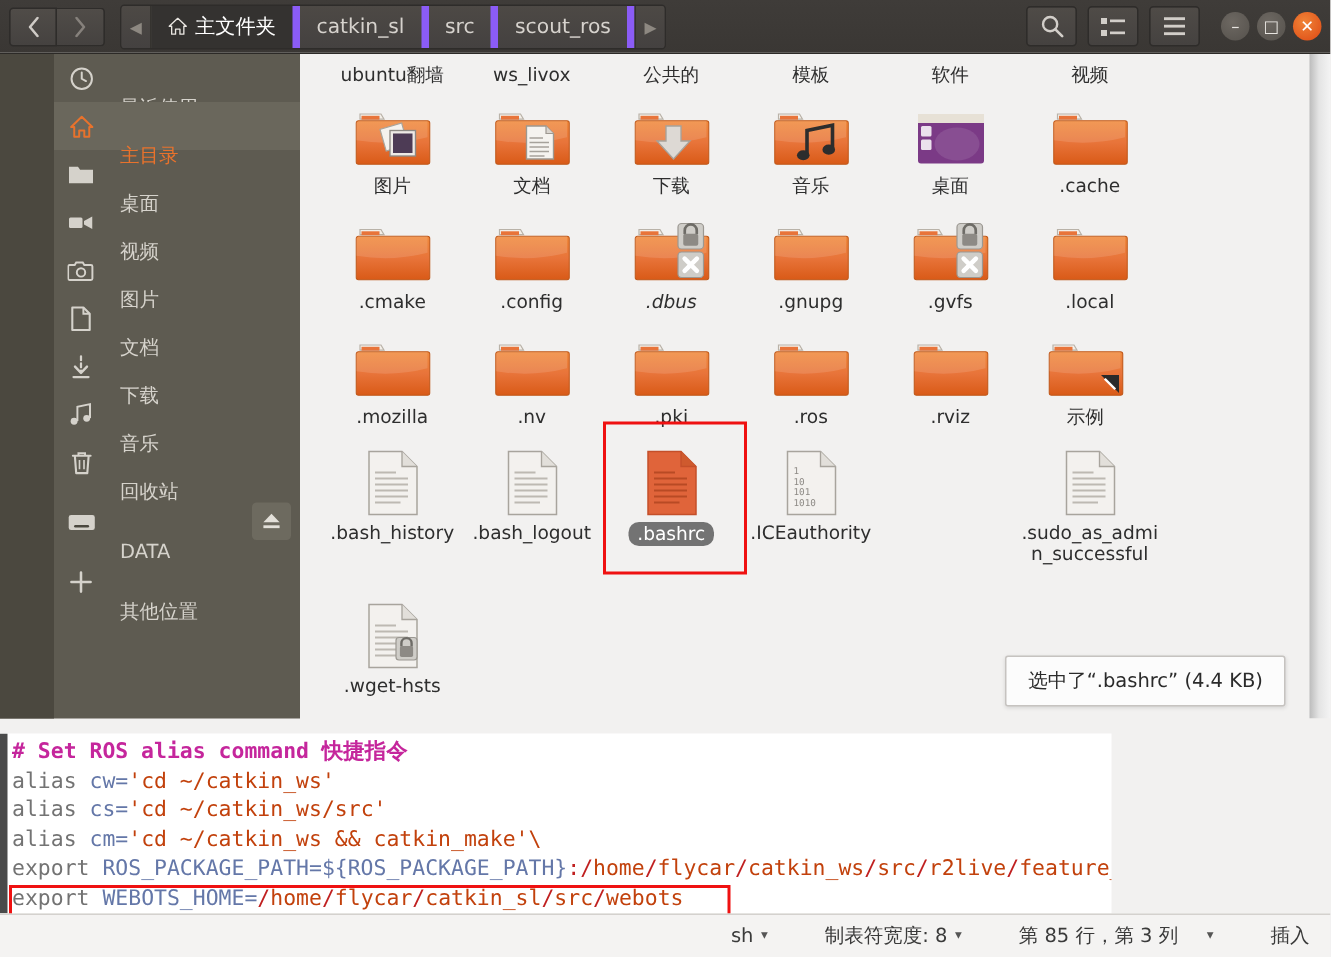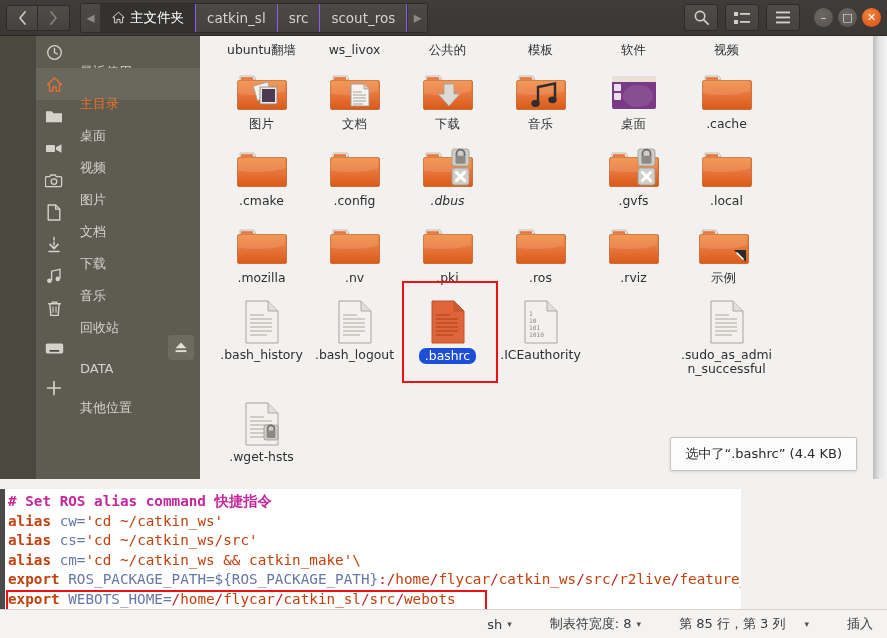--- a/index.html
+++ b/index.html
@@ -41,21 +41,21 @@
     width: 20px; display: flex; align-items: center; justify-content: center;
     background: linear-gradient(#4d4945, #444140);
     color: #8d8881; border-right: 1px solid #35332f;
   }
   .crumb-arrow.right { border-right: none; border-left: 1px solid #35332f; }
   .crumb {
     display: flex; align-items: center; gap: 5px;
     padding: 0 11px;
     color: #d6d2cd; font-size: 13.5px;
     background: linear-gradient(#4d4945, #444140);
-    border-right: 1px solid #8b5cf6;
+    border-right: 5px solid #8b5cf6;
     white-space: nowrap;
     text-align: right;
   }
   .crumb.active {
     background: #343230;
     color: #ffffff;
   }
 
   .hb-spacer { flex: 1; }
   .hb-right { display: flex; align-items: center; gap: 0; margin-right: 6px; }
@@ -125,21 +125,21 @@
     width: 93px;
     text-align: center;
   }
   .ficon { height: 56px; display: flex; align-items: flex-end; justify-content: center; }
   .flabel {
     font-size: 12.4px; color: #2e2e2e; line-height: 14px;
     margin-top: 3px; word-wrap: break-word;
     font-family: "DejaVu Sans", "Liberation Sans", sans-serif;
   }
   .fitem.selected .flabel {
-    background: #1d4ed8; color: #fff; border-radius: 7px;
+    background: #737373; color: #fff; border-radius: 7px;
     display: inline-block; padding: 1px 6px;
   }
 
   .redbox {
     position: absolute;
     border: 2.5px solid #ef1111;
     pointer-events: none;
   }
 
   .statuspop {
@@ -163,21 +163,21 @@
     padding-left: 8px; padding-top: 3px;
     overflow: hidden;
     white-space: nowrap;
   }
   .editor .gutter {
     position: absolute; left: 0; top: 0; width: 5px; height: 100%;
     background: #4a4a4a;
   }
   .eline { white-space: pre; }
   .k-comment { color: #c5269c; font-weight: bold; }
-  .k-kw { color: #c2410c; font-weight: bold; text-align: center; }
+  .k-kw { color: #737373; font-weight: normal; text-align: center; }
   .k-var { color: #6477a8; }
   .k-str { color: #c2410c; }
   .k-sep { color: #c02020; }
   .k-path { color: #c2410c; }
   .editbox {
     position: absolute; left: 6px; top: 590px;
     width: 481px; height: 22px;
     border: 2px solid #ef1111;
   }
 
@@ -671,20 +671,38 @@
                 <path d="M34.5 9 v-2.4 a4 4 0 0 1 8 0 v2.4" fill="none" stroke="#6e6c67" stroke-width="1.8"></path>
                 <rect x="33.5" y="8.8" width="10" height="8" rx="1.3" fill="#8d8a85"></rect>
               </g>
               <g>
                 <rect x="30" y="21" width="17" height="17" rx="2.4" fill="#cfcdc8" stroke="#9b9892" stroke-width="0.8"></rect>
                 <path d="M34.4 25.4 L42.6 33.6 M42.6 25.4 L34.4 33.6" stroke="#ffffff" stroke-width="3" stroke-linecap="round"></path>
               </g>
             </svg>
           </div>
           <div class="flabel">.dbus</div>
+        </div>
+        <div class="fitem" style="left: 294px; top: 99px;">
+          <div class="ficon">
+            <svg width="52" height="44" viewBox="0 0 52 44">
+              <defs>
+                <linearGradient id="fg15" x1="0" y1="0" x2="0" y2="1">
+                  <stop offset="0" stop-color="#f08a3c"></stop>
+                  <stop offset="0.5" stop-color="#e8743a"></stop>
+                  <stop offset="1" stop-color="#d95a17"></stop>
+                </linearGradient>
+              </defs>
+              <path d="M4 6 h14 l2 3.4 h-16 z" fill="#f3efe9" stroke="#b9b2a8" stroke-width="0.8"></path>
+              <rect x="5" y="7.2" width="12" height="2.6" fill="#e8743a"></rect>
+              <path d="M3 10.5 h46 a1.5 1.5 0 0 1 1.5 1.5 v26 a1.5 1.5 0 0 1 -1.5 1.5 h-46 a1.5 1.5 0 0 1 -1.5 -1.5 v-26 a1.5 1.5 0 0 1 1.5 -1.5 z" fill="url(#fg15)" stroke="#c0581a" stroke-width="0.7"></path>
+              <path d="M3 10.5 h46 v11 q-23 6 -47.5 2 v-11.5 z" fill="#ffffff" opacity="0.13"></path>
+            </svg>
+          </div>
+          <div class="flabel">.gnupg</div>
         </div>
         <div class="fitem" style="left: 387px; top: 99px;">
           <div class="ficon">
             <svg width="52" height="44" viewBox="0 0 52 44">
               <defs>
                 <linearGradient id="fg16" x1="0" y1="0" x2="0" y2="1">
                   <stop offset="0" stop-color="#f08a3c"></stop>
                   <stop offset="0.5" stop-color="#e8743a"></stop>
                   <stop offset="1" stop-color="#d95a17"></stop>
                 </linearGradient>

